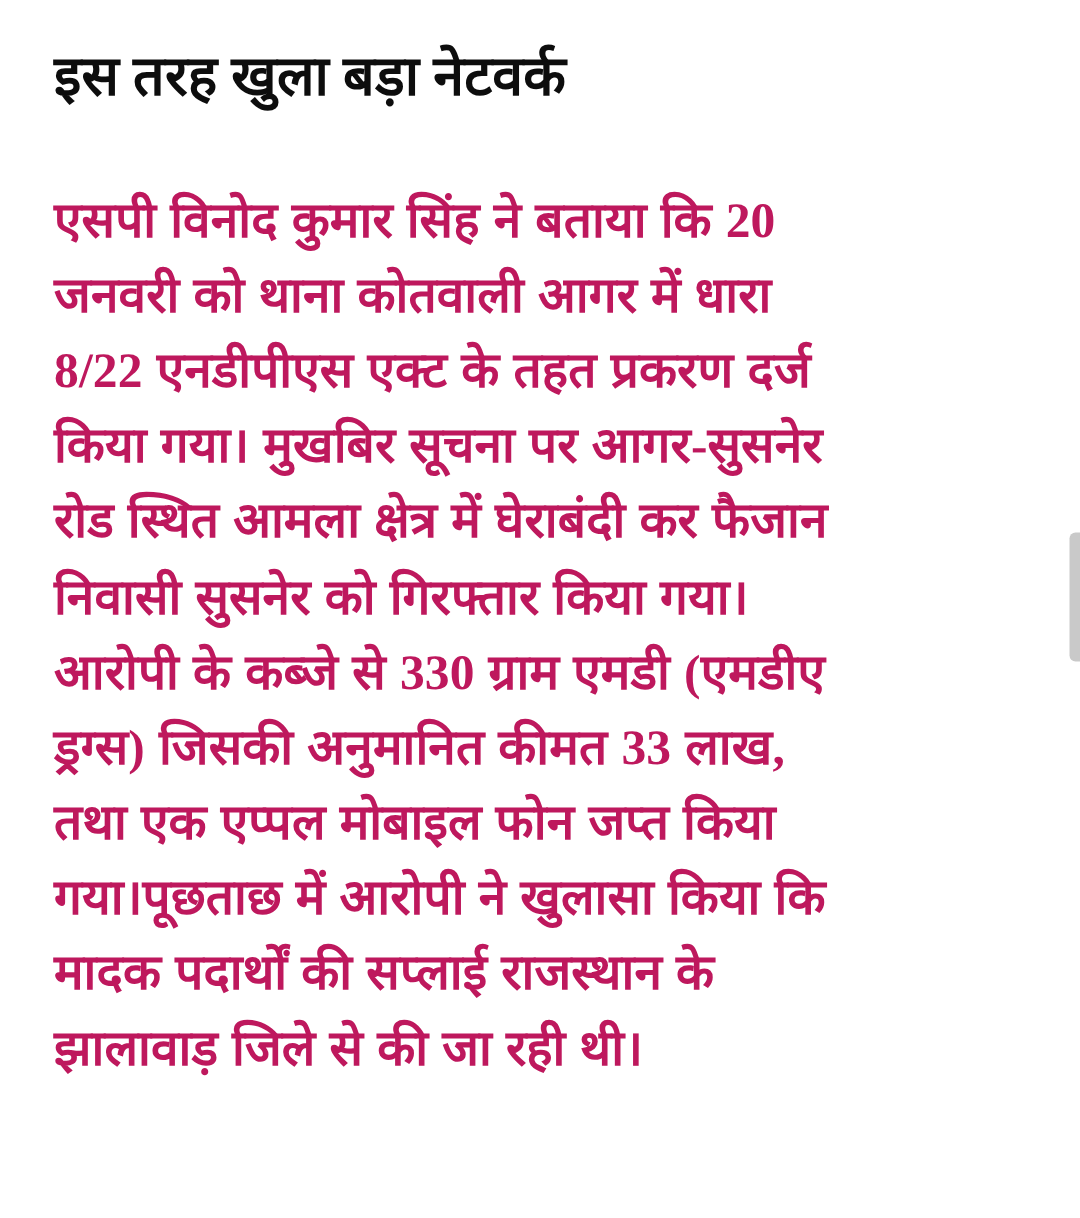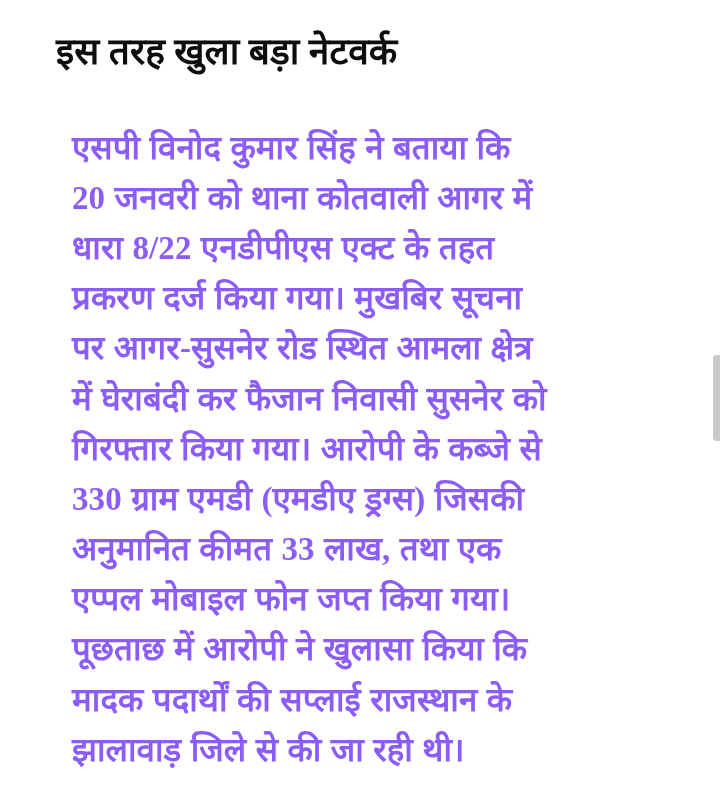--- a/index.html
+++ b/index.html
@@ -11,40 +11,40 @@
     height: 812px;
     background: #ffffff;
     font-family: "Liberation Serif", "DejaVu Serif", serif;
     overflow: hidden;
     position: relative;
   }
   .article {
     box-sizing: border-box;
     width: 604px;
     height: 812px;
-    padding: 28px 36px 0 56px;
+    padding: 28px 36px 0 36px;
     background: #ffffff;
   }
   .headline {
     font-family: "Liberation Serif", "DejaVu Serif", serif;
     font-weight: bold;
     font-size: 37px;
     line-height: 1.32;
     color: #0d0d0d;
     letter-spacing: 0.1px;
     margin: 0 0 46px 0;
     white-space: nowrap;
   }
   .body-text {
     font-family: "Liberation Serif", "DejaVu Serif", serif;
     font-weight: bold;
     font-size: 33px;
     line-height: 1.52;
-    color: #8b5cf6;
-    margin: 16px;
+    color: #be185d;
+    margin: 0;
     letter-spacing: 0.1px;
     text-align: left;
     word-spacing: 1px;
   }
   
   .scroll-indicator {
     position: absolute;
     right: 0;
     top: 355px;
     width: 7px;

